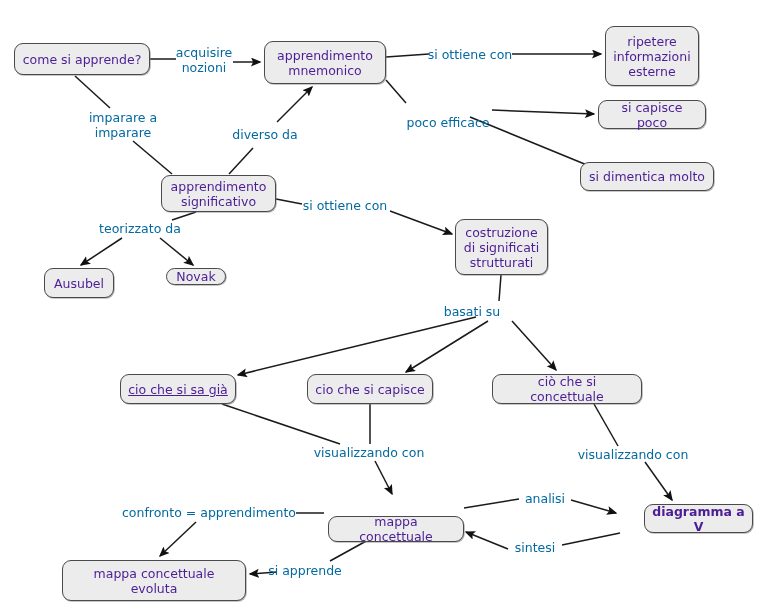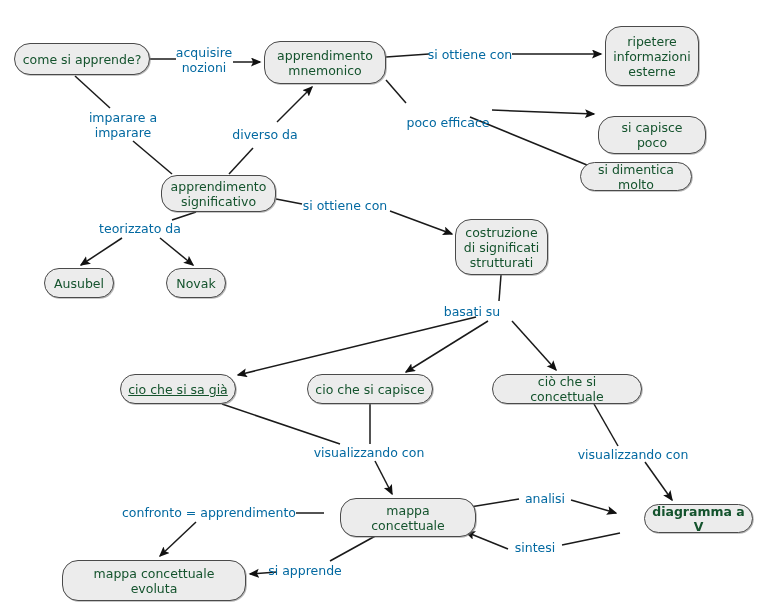--- a/index.html
+++ b/index.html
@@ -24,22 +24,22 @@
     top: 0;
     width: 768px;
     height: 612px;
     pointer-events: none;
   }
   .node {
     position: absolute;
     box-sizing: border-box;
     background: #ececec;
     border: 1.6px solid #4a4a4a;
-    border-radius: 16px;
-    color: #14532d;
+    border-radius: 9px;
+    color: #4c1d95;
     font-size: 12.5px;
     line-height: 15px;
     text-align: center;
     display: flex;
     align-items: center;
     justify-content: center;
     padding: 2px 7px;
     box-shadow: 0.8px 0.8px 0 rgba(120,120,120,0.55);
     white-space: pre-line;
     z-index: 5;
@@ -104,33 +104,33 @@
       </g>
   </svg>
 
   <div id="nodes-layer">
       <div class="node" style="left: 14px; top: 43px; width: 136px; height: 32px;">come si apprende?</div>
       <div class="node" style="left: 264px; top: 41px; width: 122px; height: 43px;">apprendimento
 mnemonico</div>
       <div class="node" style="left: 605px; top: 26px; width: 94px; height: 60px;">ripetere
 informazioni
 esterne</div>
-      <div class="node" style="left: 598px; top: 100px; width: 108px; height: 38px; margin-top: 16px;">si capisce poco</div>
-      <div class="node" style="left: 580px; top: 162px; width: 112px; height: 29px;">si dimentica molto</div>
+      <div class="node" style="left: 598px; top: 100px; width: 108px; height: 29px;">si capisce poco</div>
+      <div class="node" style="left: 580px; top: 162px; width: 134px; height: 29px;">si dimentica molto</div>
       <div class="node" style="left: 161px; top: 175px; width: 115px; height: 37px;">apprendimento
 significativo</div>
       <div class="node" style="left: 44px; top: 268px; width: 70px; height: 30px;">Ausubel</div>
-      <div class="node" style="left: 166px; top: 268px; width: 60px; height: 30px; text-align: center;">Novak</div>
+      <div class="node" style="left: 166px; top: 268px; width: 60px; height: 17px; text-align: center;">Novak</div>
       <div class="node" style="left: 455px; top: 219px; width: 93px; height: 56px;">costruzione
 di significati
 strutturati</div>
       <div class="node" style="left: 120px; top: 374px; width: 116px; height: 30px; text-decoration: underline;">cio che si sa già</div>
       <div class="node" style="left: 307px; top: 374px; width: 126px; height: 30px;">cio che si capisce</div>
       <div class="node" style="left: 492px; top: 374px; width: 150px; height: 30px;">ciò che si concettuale</div>
-      <div class="node" style="left: 328px; top: 498px; width: 136px; height: 39px; margin-left: 12px;">mappa concettuale</div>
+      <div class="node" style="left: 328px; top: 516px; width: 136px; height: 26px;">mappa concettuale</div>
       <div class="node" style="left: 644px; top: 504px; width: 109px; height: 29px; font-weight: bold;">diagramma a V</div>
       <div class="node" style="left: 62px; top: 560px; width: 184px; height: 41px;">mappa concettuale evoluta</div>
     </div>
   <div id="labels-layer">
       <div class="edge-label" style="left: 204px; top: 60px;">acquisire
 nozioni</div>
       <div class="edge-label" style="left: 123px; top: 125px;">imparare a
 imparare</div>
       <div class="edge-label" style="left: 265px; top: 134px;">diverso da</div>
       <div class="edge-label" style="left: 470px; top: 54px;">si ottiene con</div>

